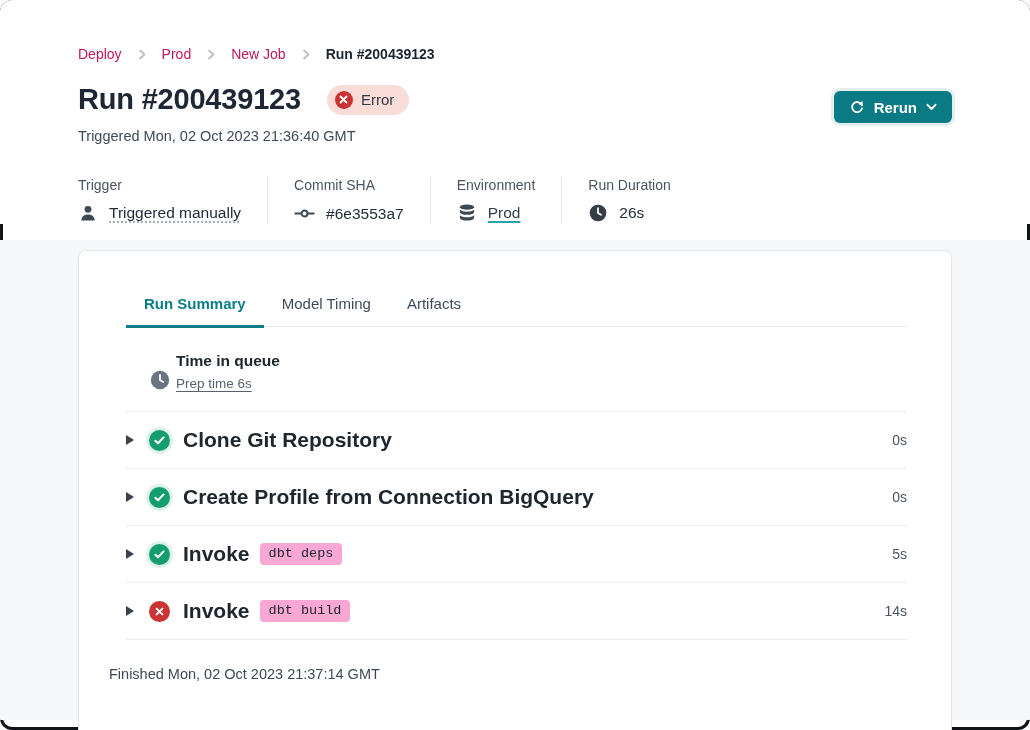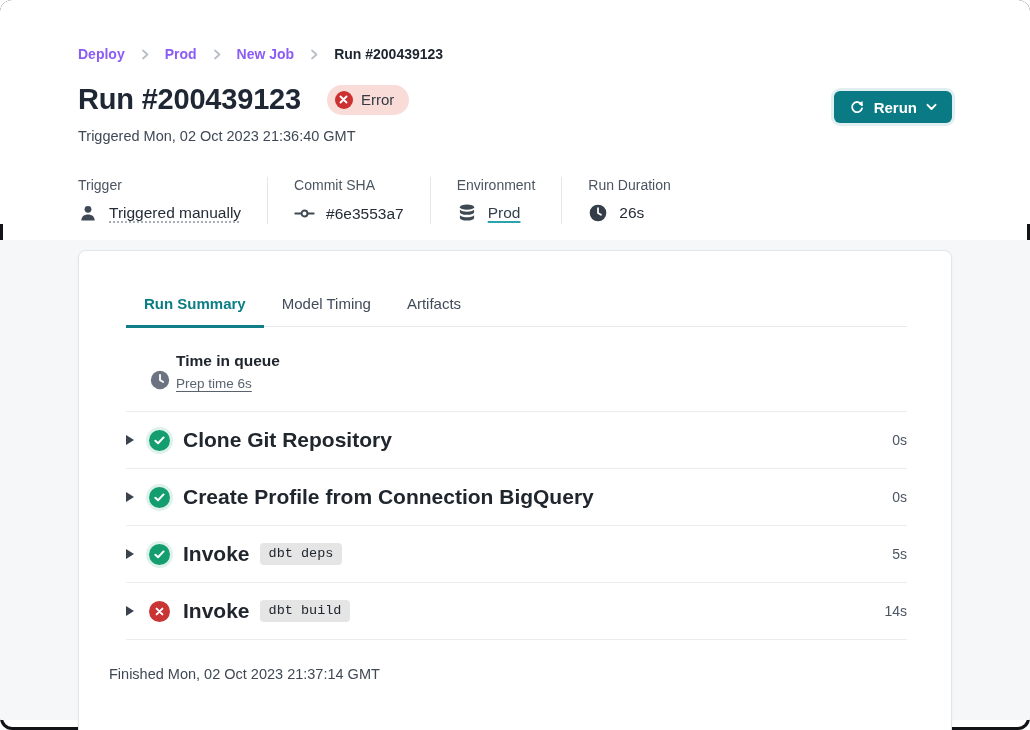--- a/index.html
+++ b/index.html
@@ -5,21 +5,21 @@
   * { margin:0; padding:0; box-sizing:border-box; }
   html,body { background:#fff; }
   body { width:1030px; height:730px; font-family:"Liberation Sans", sans-serif; -webkit-font-smoothing:antialiased; }
   .screen { position:relative; width:1030px; height:730px; background:#fff; border-radius:12px;
             box-shadow: inset 0 0 0 3px #131417; overflow:hidden; }
 
   
   .top { padding:46px 78px 0 78px; background:#fff; }
 
   .breadcrumb { display:flex; align-items:center; gap:15px; }
-  .crumb { font-size:14px; font-weight:700; color:#8b5cf6; text-decoration:none; cursor:pointer; }
+  .crumb { font-size:14px; font-weight:400; color:#be185d; text-decoration:none; cursor:pointer; }
   .crumb.current { font-weight:700; color:#1c242f; cursor:default; }
   .crumb-sep { display:flex; align-items:center; }
 
   .title-row { margin-top:21px; display:flex; align-items:center; gap:26px; }
   .page-title { font-size:29px; font-weight:700; color:#1e2733; letter-spacing:-0.2px; }
   .badge { display:inline-flex; align-items:center; gap:8px; background:#f9dbd8; border-radius:999px; padding:6px 15px 6px 8px; }
   .badge-circle { width:18px; height:18px; border-radius:50%; background:#cb3131; display:flex; align-items:center; justify-content:center; }
   .badge-text { font-size:15px; color:#333a44; }
 
   .triggered { margin-top:12px; font-size:14.5px; color:#3f4956; }
@@ -51,21 +51,21 @@
   .queue-row { display:flex; align-items:flex-end; gap:5px; padding:25px 0 20px 23px; border-bottom:1px solid #ebedef; }
   .queue-title { font-size:15.5px; font-weight:700; color:#20262e; }
   .queue-sub { margin-top:6px; font-size:13.5px; color:#59636d; text-decoration:underline; text-underline-offset:3px; cursor:pointer; }
 
   .row { display:flex; align-items:center; height:57px; border-bottom:1px solid #ebedef; cursor:pointer; }
   .caret { width:0; height:0; border-left:8px solid #39424d; border-top:5.5px solid transparent; border-bottom:5.5px solid transparent; margin-right:15px; flex:none; }
   .status { width:21px; height:21px; border-radius:50%; display:flex; align-items:center; justify-content:center; margin-right:13px; flex:none; }
   .status.success { background:#149e70; box-shadow:0 0 0 3px rgba(20,158,112,0.14); }
   .status.error { background:#c93434; }
   .row-label { font-size:21px; font-weight:700; color:#20262e;text-align:right; }
-  .chip { margin-left:10px; background:#e5e5e5; border-radius:4px; padding:3px 9px 4px; font-family:"Liberation Mono", monospace; font-size:13.5px; color:#21272f; }
+  .chip { margin-left:10px; background:#f9a8d4; border-radius:4px; padding:3px 9px 4px; font-family:"Liberation Mono", monospace; font-size:13.5px; color:#21272f; }
   .duration { margin-left:auto; font-size:14px; color:#4b5563; }
 
   .card-footer { padding:26px 30px; font-size:14.5px; color:#3f4956; }
 
   svg { display:block; }
 </style>
 </head>
 <body>
 
 <div class="screen">

